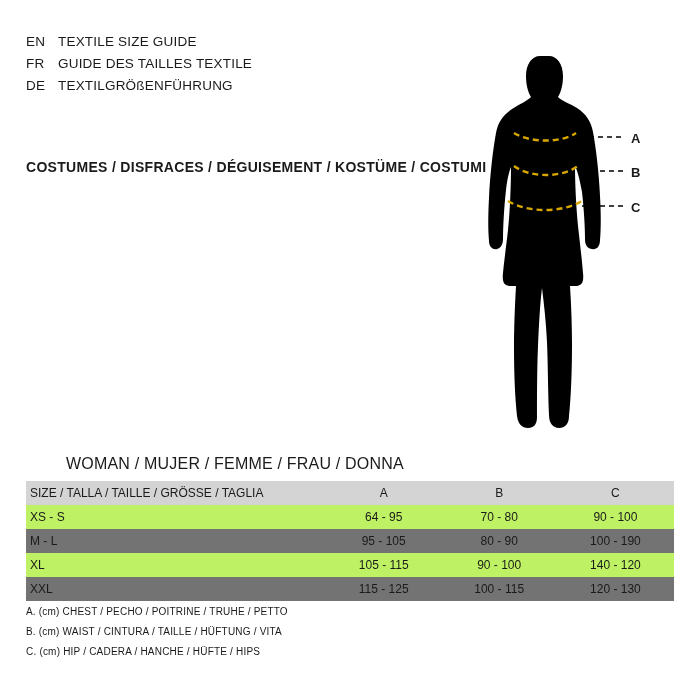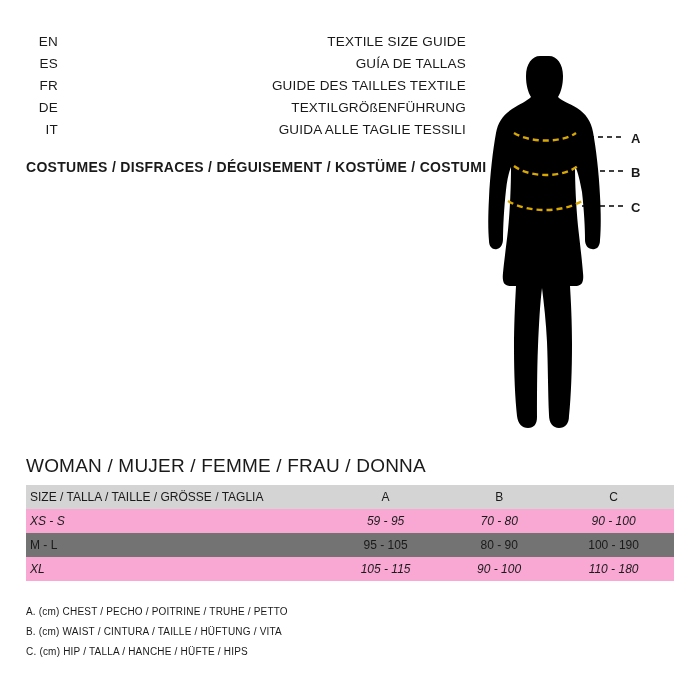--- a/index.html
+++ b/index.html
@@ -20,21 +20,20 @@
     height: 700px;
     box-sizing: border-box;
   }
 
   
   .lang-block {
     position: absolute;
     left: 26px;
     top: 34px;
     width: 440px;
-    text-align: right;
   }
   .lang-row {
     display: flex;
     align-items: baseline;
     height: 22px;
     font-size: 13.5px;
     letter-spacing: 0.2px;
   }
   .lang-code {
     width: 32px;
@@ -75,23 +74,24 @@
   .ml-c { left: 161px; top: 170px; }
 
   
   .table-block {
     position: absolute;
     left: 26px;
     top: 455px;
     width: 648px;
   }
   .table-title {
-    font-size: 19px;
+    font-size: 16px;
     letter-spacing: 0.2px;
     margin-bottom: 8px;
+    margin-left: 40px;
   }
   table.size-table {
     border-collapse: collapse;
     width: 648px;
     font-size: 12px;
   }
   table.size-table th,
   table.size-table td {
     padding: 4px 6px;
     font-weight: normal;
@@ -104,22 +104,21 @@
     width: 290px;
     padding-left: 4px;
   }
   table.size-table tr.head-row {
     background: #d4d4d4;
   }
   table.size-table tr.row-alt {
     background: #737373;
   }
   table.size-table tr.row-plain {
-    background: #f9a8d4;
-    font-style: italic;
+    background: #bef264;
   }
 
   
   .notes {
     position: absolute;
     left: 26px;
     top: 602px;
     font-size: 10px;
     line-height: 20px;
     letter-spacing: 0.2px;
@@ -128,36 +127,28 @@
 </style>
 </head>
 <body>
 
 <div class="page">
 
   <div class="lang-block">
     <div class="lang-row">
       <span class="lang-code">EN</span>
       <span class="lang-text">TEXTILE SIZE GUIDE</span>
-    </div>
-    <div class="lang-row">
-      <span class="lang-code">ES</span>
-      <span class="lang-text">GUÍA DE TALLAS</span>
     </div>
     <div class="lang-row">
       <span class="lang-code">FR</span>
       <span class="lang-text">GUIDE DES TAILLES TEXTILE</span>
     </div>
     <div class="lang-row">
       <span class="lang-code">DE</span>
       <span class="lang-text">TEXTILGRÖßENFÜHRUNG</span>
-    </div>
-    <div class="lang-row">
-      <span class="lang-code">IT</span>
-      <span class="lang-text">GUIDA ALLE TAGLIE TESSILI</span>
     </div>
   </div>
 
   <div class="costumes-line">COSTUMES / DISFRACES / DÉGUISEMENT / KOSTÜME / COSTUMI</div>
 
   <div class="figure-wrap">
     <svg class="figure-svg" width="210" height="410" viewBox="0 0 210 410">
 
       <path fill="#000000" d="
         M70,26
@@ -222,39 +213,45 @@
     <table class="size-table">
       <tbody>
         <tr class="head-row">
           <th class="col-size">SIZE / TALLA / TAILLE / GRÖSSE / TAGLIA</th>
           <th>A</th>
           <th>B</th>
           <th>C</th>
         </tr>
         <tr class="row-plain">
           <td class="col-size">XS - S</td>
-          <td>59 - 95</td>
+          <td>64 - 95</td>
           <td>70 - 80</td>
           <td>90 - 100</td>
         </tr>
         <tr class="row-alt">
           <td class="col-size">M - L</td>
           <td>95 - 105</td>
           <td>80 - 90</td>
           <td>100 - 190</td>
         </tr>
         <tr class="row-plain">
           <td class="col-size">XL</td>
           <td>105 - 115</td>
           <td>90 - 100</td>
-          <td>110 - 180</td>
+          <td>140 - 120</td>
+        </tr>
+        <tr class="row-alt">
+          <td class="col-size">XXL</td>
+          <td>115 - 125</td>
+          <td>100 - 115</td>
+          <td>120 - 130</td>
         </tr>
       </tbody>
     </table>
   </div>
 
   <div class="notes">
     <div class="note-line">A. (cm) CHEST / PECHO / POITRINE / TRUHE / PETTO</div>
     <div class="note-line">B. (cm) WAIST / CINTURA / TAILLE / HÜFTUNG / VITA</div>
-    <div class="note-line">C. (cm) HIP / TALLA / HANCHE / HÜFTE / HIPS</div>
+    <div class="note-line">C. (cm) HIP / CADERA / HANCHE / HÜFTE / HIPS</div>
   </div>
 
 </div>
 
 </body></html>

